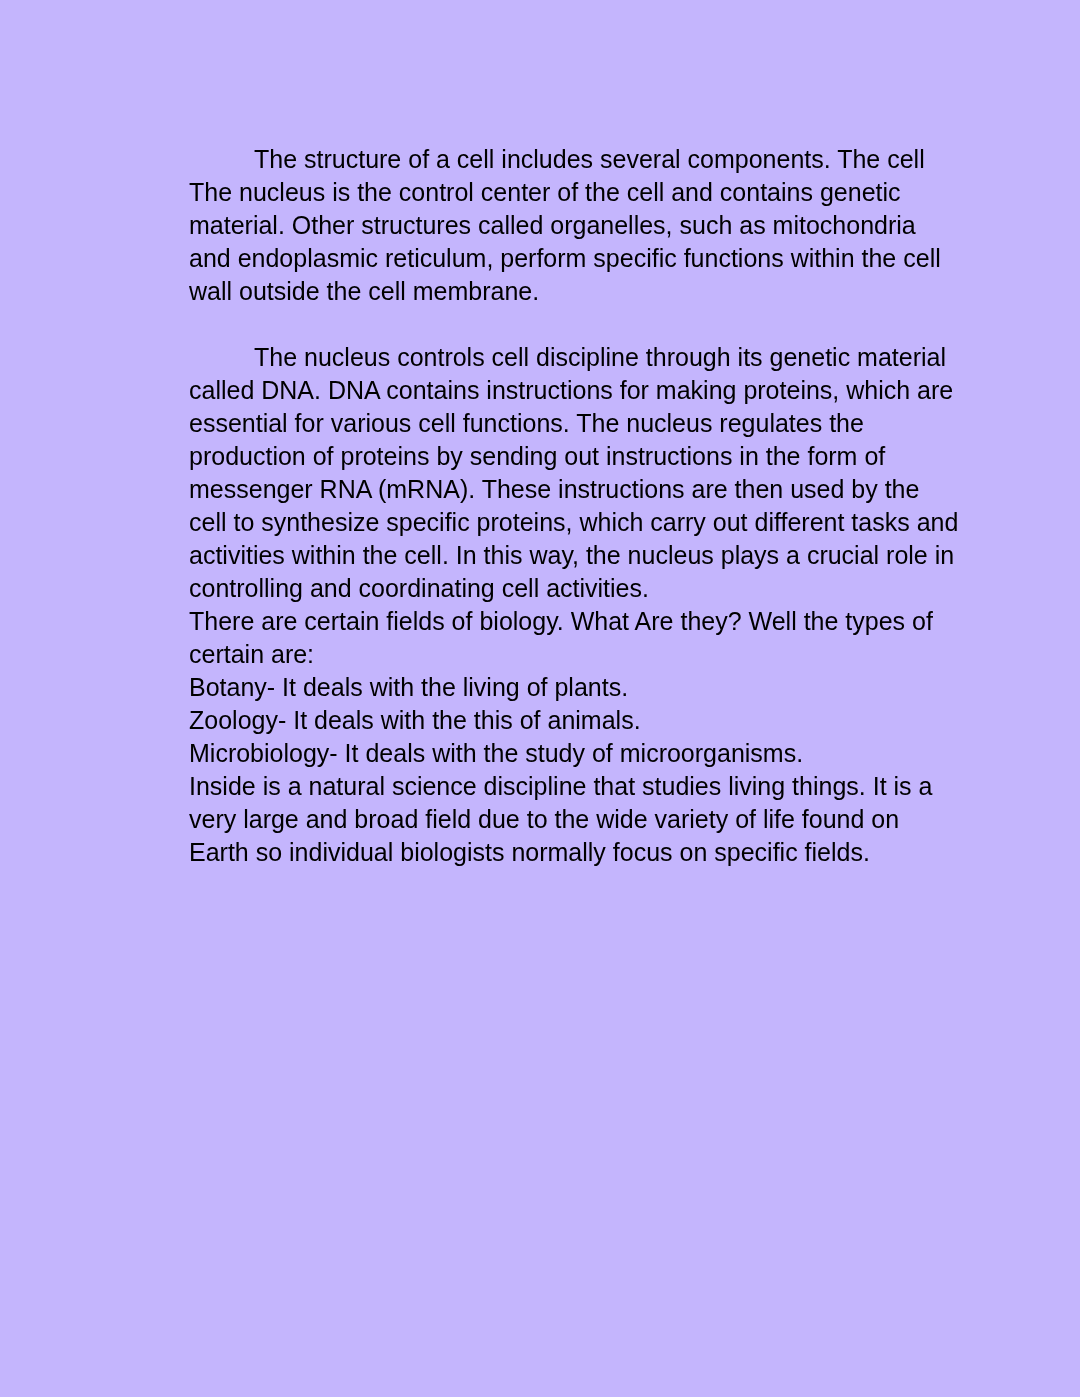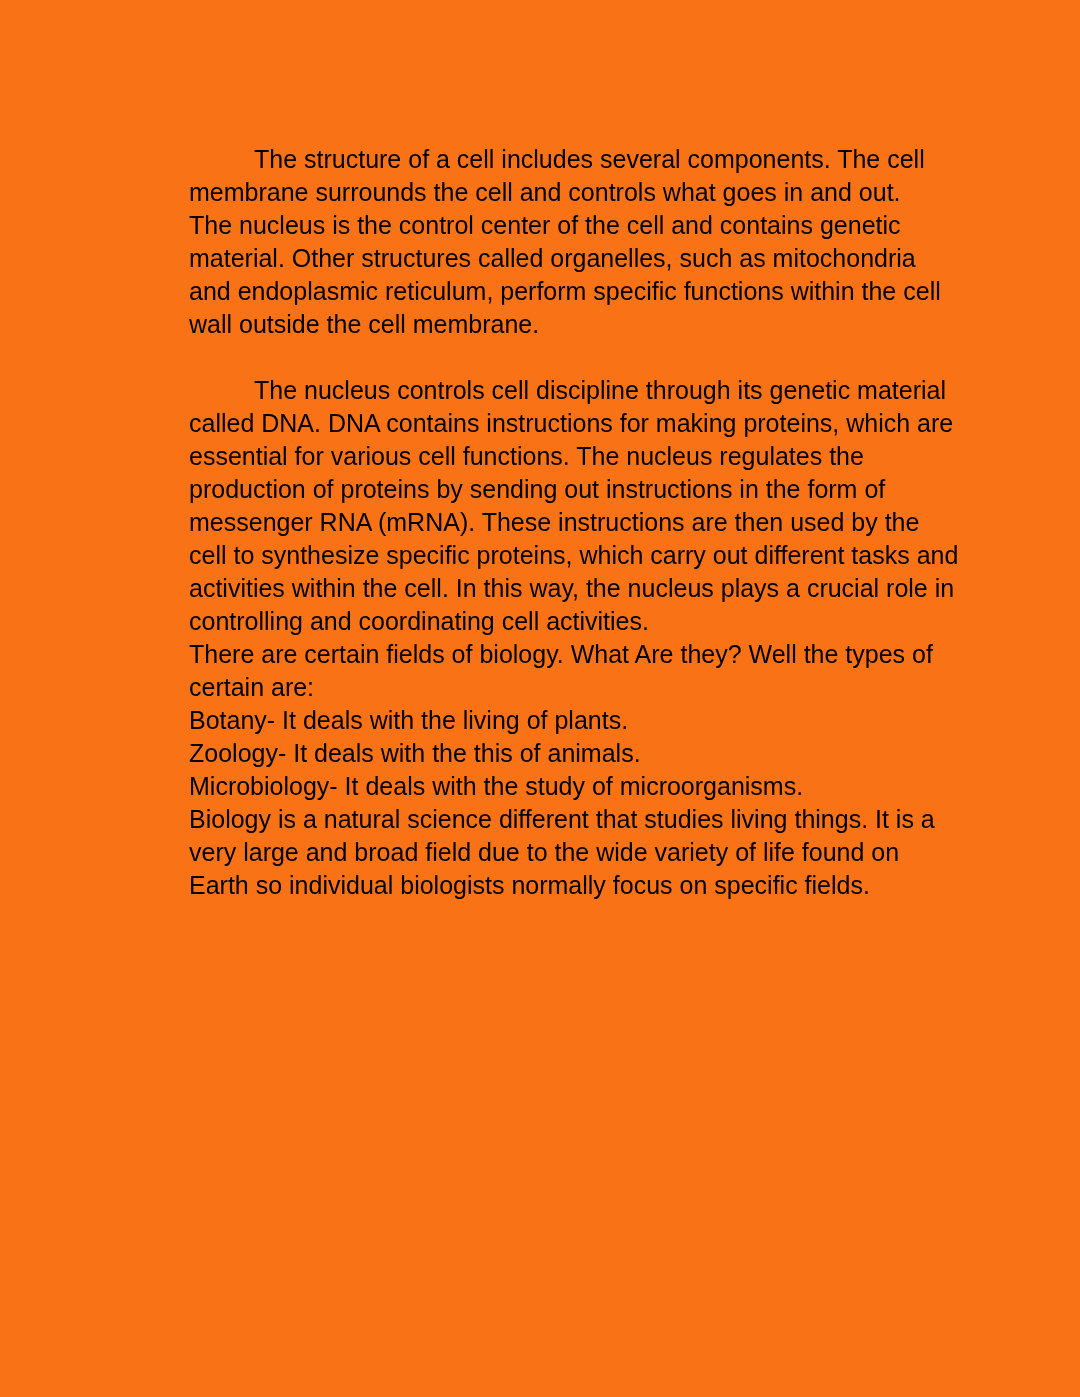--- a/index.html
+++ b/index.html
@@ -9,21 +9,21 @@
   body {
     width: 1080px;
     height: 1397px;
     background: #ffffff;
     font-family: "Liberation Sans", "DejaVu Sans", sans-serif;
   }
   .page {
     position: relative;
     width: 1080px;
     height: 1397px;
-    background: #f97316;
+    background: #c4b5fd;
     overflow: hidden;
   }
   .text-block {
     position: absolute;
     left: 189px;
     top: 143px;
     width: 800px;
     color: #000000;
     font-size: 25px;
     line-height: 33px;
@@ -39,36 +39,35 @@
   .line.blank {
     height: 33px;
   }
 </style>
 </head>
 <body>
 
 <div class="page">
   <div class="text-block" id="textBlock">
       <div class="line indent">The structure of a cell includes several components. The cell</div>
-      <div class="line">membrane surrounds the cell and controls what goes in and out.</div>
       <div class="line">The nucleus is the control center of the cell and contains genetic</div>
       <div class="line">material. Other structures called organelles, such as mitochondria</div>
       <div class="line">and endoplasmic reticulum, perform specific functions within the cell</div>
       <div class="line">wall outside the cell membrane.</div>
       <div class="line blank"></div>
       <div class="line indent">The nucleus controls cell discipline through its genetic material</div>
       <div class="line">called DNA. DNA contains instructions for making proteins, which are</div>
       <div class="line">essential for various cell functions. The nucleus regulates the</div>
       <div class="line">production of proteins by sending out instructions in the form of</div>
       <div class="line">messenger RNA (mRNA). These instructions are then used by the</div>
       <div class="line">cell to synthesize specific proteins, which carry out different tasks and</div>
       <div class="line">activities within the cell. In this way, the nucleus plays a crucial role in</div>
       <div class="line">controlling and coordinating cell activities.</div>
       <div class="line">There are certain fields of biology. What Are they? Well the types of</div>
       <div class="line">certain are:</div>
       <div class="line">Botany- It deals with the living of plants.</div>
       <div class="line">Zoology- It deals with the this of animals.</div>
       <div class="line">Microbiology- It deals with the study of microorganisms.</div>
-      <div class="line">Biology is a natural science different that studies living things. It is a</div>
+      <div class="line">Inside is a natural science discipline that studies living things. It is a</div>
       <div class="line">very large and broad field due to the wide variety of life found on</div>
       <div class="line">Earth so individual biologists normally focus on specific fields.</div>
     </div>
 </div>
 
 </body></html>

